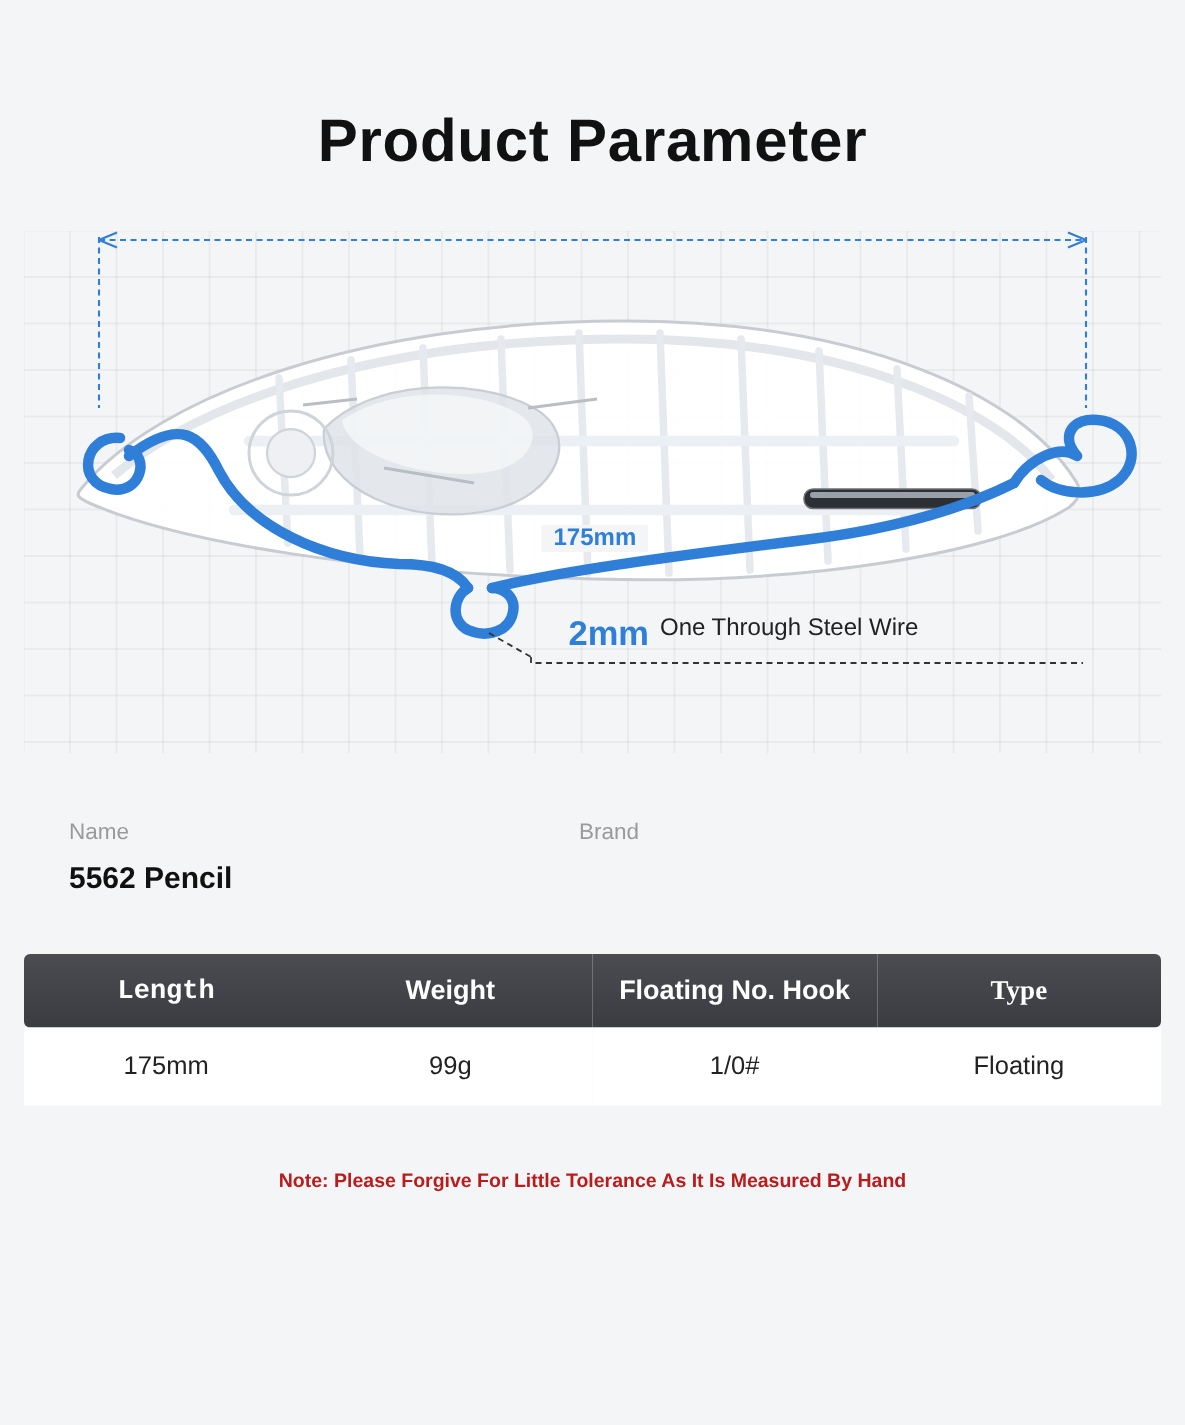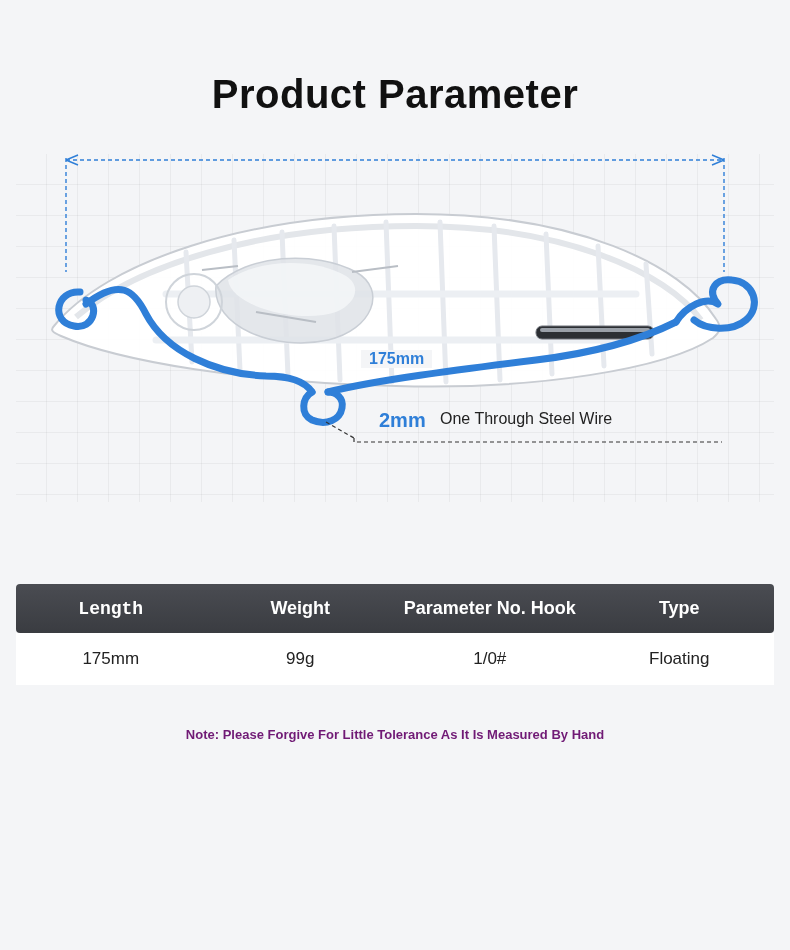--- a/index.html
+++ b/index.html
@@ -54,21 +54,21 @@
     font-size: 16px;
     font-weight: bold;
     color: #2f7fd8;
     background: #f4f5f7;
     padding: 0 8px;
   }
   .wire-label-num {
     position: absolute;
     left: 363px;
     top: 255px;
-    font-size: 20px;
+    font-size: 23px;
     font-weight: bold;
     color: #2f7fd8;
   }
   .wire-label-text {
     position: absolute;
     left: 424px;
     top: 256px;
     font-size: 16px;
     font-weight: normal;
     color: #222222;
@@ -103,34 +103,34 @@
   }
   .spec-table thead th {
     background: linear-gradient(to bottom, #4a4c52, #3a3c41);
     color: #ffffff;
     font-size: 18px;
     font-weight: bold;
     padding: 14px 0;
     text-align: center;
   }
   .spec-table thead th:first-child { border-top-left-radius: 4px; border-bottom-left-radius: 4px; font-family: Liberation Mono, monospace; }
-  .spec-table thead th:last-child { border-top-right-radius: 4px; border-bottom-right-radius: 4px; }
+  .spec-table thead th:last-child { border-top-right-radius: 4px; border-bottom-right-radius: 4px; font-family: Liberation Serif, serif; }
   .spec-table tbody td {
     background: #ffffff;
     font-size: 17px;
     color: #222222;
     padding: 16px 0;
     text-align: center;
   }
   .note {
     margin-top: 42px;
     text-align: center;
     font-size: 13px;
     font-weight: bold;
-    color: #701a75;
+    color: #b91c1c;
   }
 </style>
 </head>
 <body>
 
 <div class="page">
 
   <div class="title">Product Parameter</div>
 
   <div class="diagram">
@@ -196,29 +196,34 @@
       </g>
     </svg>
 
     <div class="dim-label">175mm</div>
     <div class="wire-label-num">2mm</div>
     <div class="wire-label-text">One Through Steel Wire</div>
   </div>
 
   <div class="info-row">
     <div class="info-block">
+      <div class="info-key">Name</div>
+      <div class="info-val">5562 Pencil</div>
+    </div>
+    <div class="info-block">
+      <div class="info-key">Brand</div>
     </div>
   </div>
 
   <table class="spec-table">
     <thead>
       <tr>
         <th>Length</th>
         <th>Weight</th>
-        <th>Parameter No. Hook</th>
+        <th>Floating No. Hook</th>
         <th>Type</th>
       </tr>
     </thead>
     <tbody>
       <tr>
         <td>175mm</td>
         <td>99g</td>
         <td>1/0#</td>
         <td>Floating</td>
       </tr>

